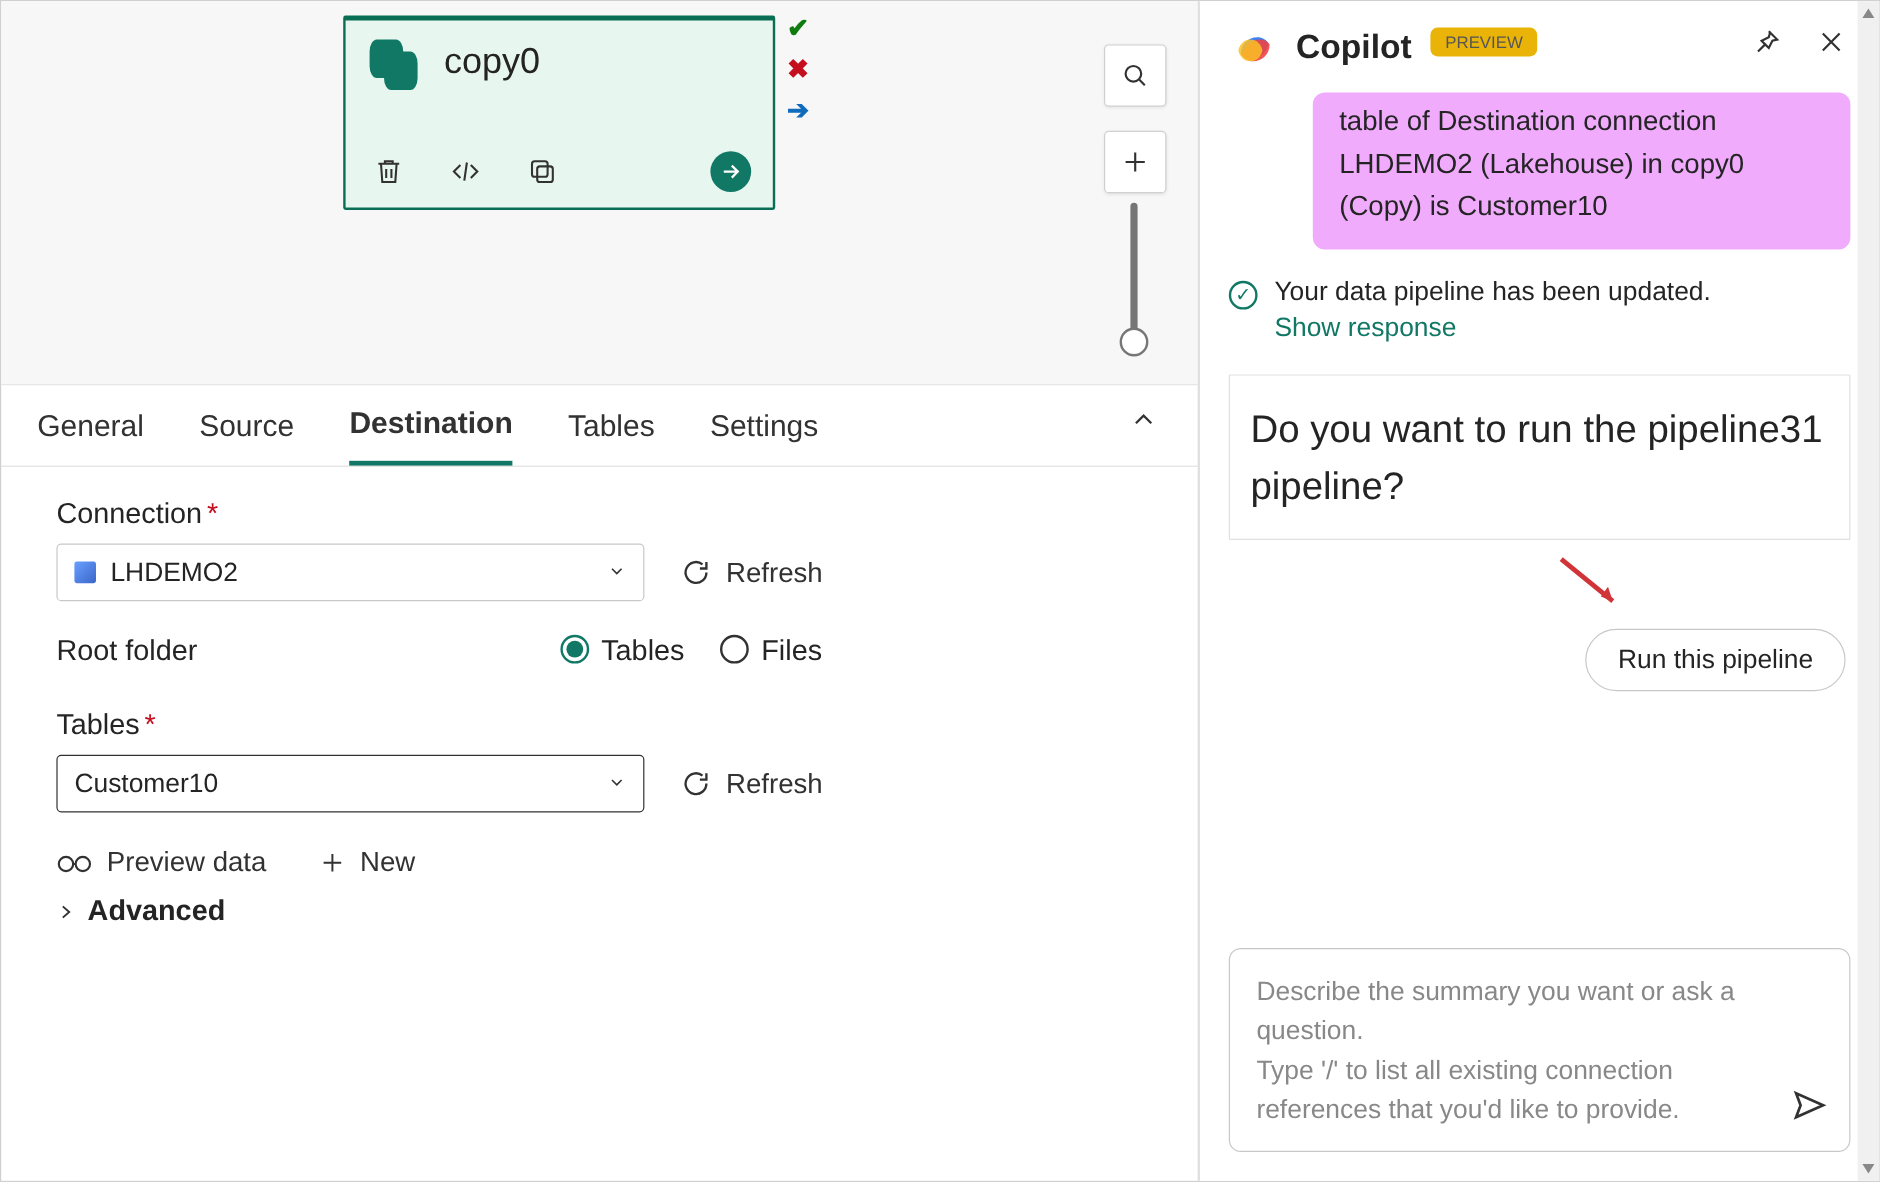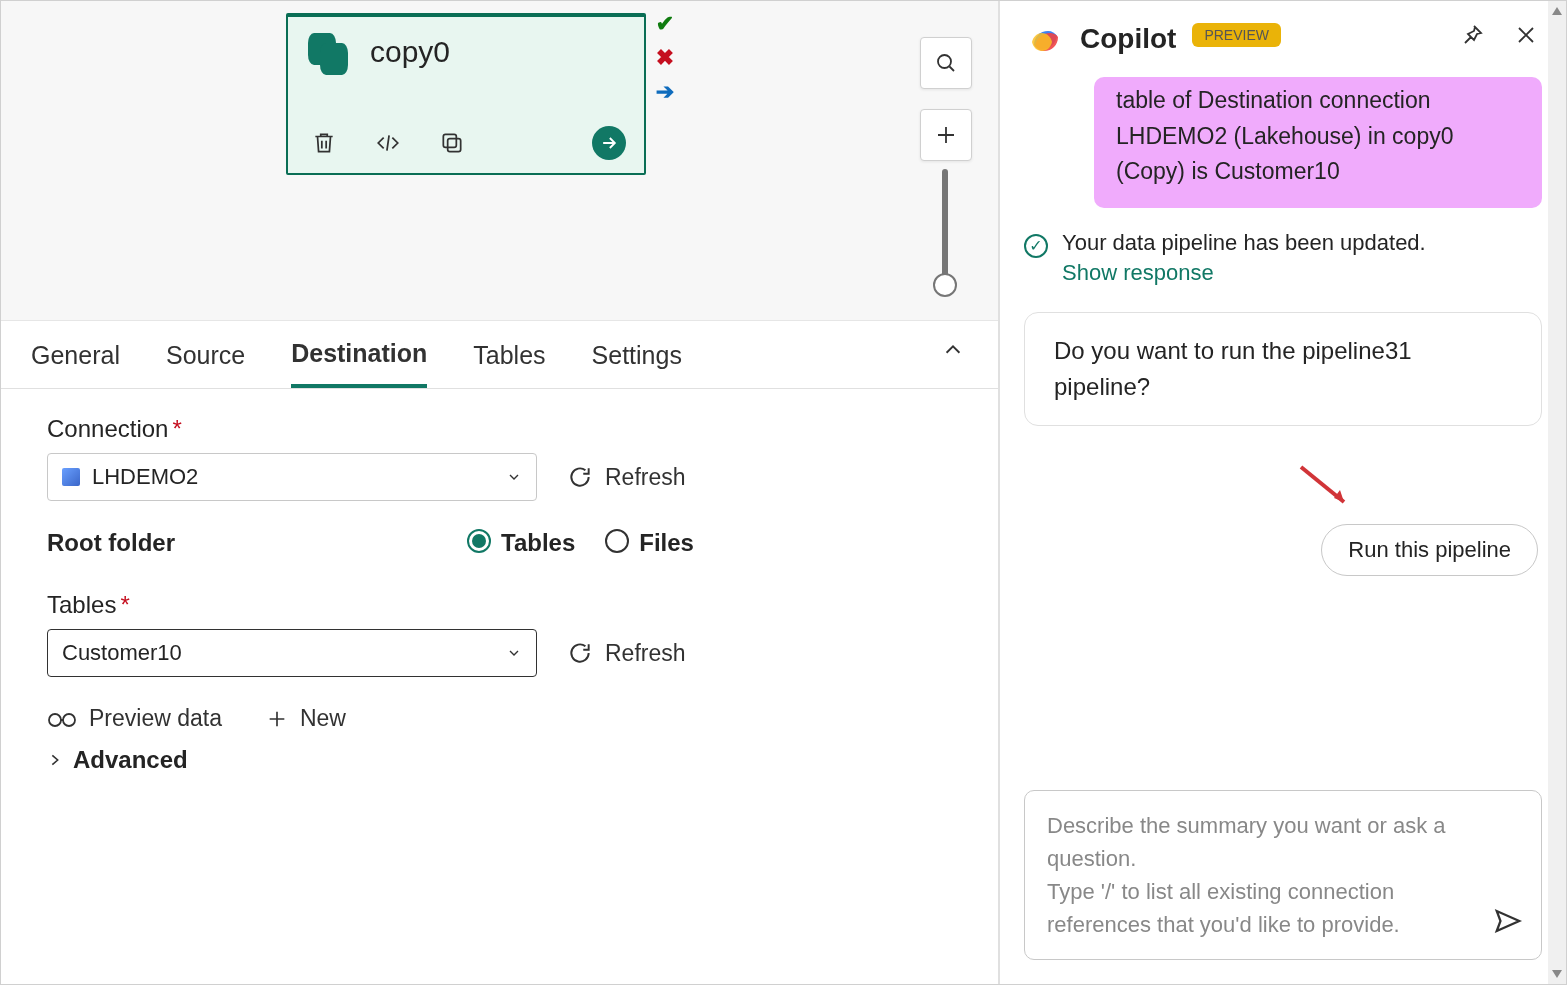--- a/index.html
+++ b/index.html
@@ -41,21 +41,21 @@
 .field-row { display:flex; align-items:center; gap:30px; margin-bottom:28px; }
 .label { font-size:24px; margin-bottom:10px; }
 .req { color:#c50f1f; margin-left:4px; }
 .select { width:490px; height:48px; border:1px solid #c8c8c8; border-radius:4px; background:#fff; display:flex; align-items:center; padding:0 14px; gap:12px; cursor:pointer; }
 .select .caret { margin-left:auto; }
 .select-val { font-size:22px; }
 .lh-icon { width:18px; height:18px; background:linear-gradient(135deg,#6aa0ff,#3a66c9); border-radius:2px; flex:0 0 auto; }
 .link-btn { display:flex; align-items:center; gap:12px; font-size:23px; color:#323232; cursor:pointer; }
 .link-btn svg { width:26px; height:26px; stroke:#323232; fill:none; stroke-width:1.8; }
 
-.radio-row { display:flex; align-items:center; gap:40px; margin-top:2px; margin-bottom:34px;font-weight:bold; }
+.radio-row { display:flex; align-items:center; gap:40px; margin-top:2px; margin-bottom:34px; }
 .radio-group { display:flex; align-items:center; gap:30px; }
 .radio-opt { display:flex; align-items:flex-start; gap:10px; cursor:pointer; }
 .radio { width:24px; height:24px; border:2px solid #323232; border-radius:50%; display:flex; align-items:center; justify-content:center; }
 .radio.sel { border-color:#117865; }
 .radio.sel::after { content:""; width:14px; height:14px; background:#117865; border-radius:50%; }
 
 .actions { display:flex; align-items:center; gap:44px; margin-top:6px; }
 .glasses svg { width:30px; height:18px; }
 .plus svg { width:22px; height:22px; }
 .advanced { display:flex; align-items:center; gap:10px; margin-top:14px; font-size:24px; font-weight:600; cursor:pointer; }
@@ -71,21 +71,21 @@
 .side-title { font-size:28px; font-weight:700; }
 .badge { background:#eab308; border-radius:6px; padding:4px 12px; font-size:14px; font-weight:400; color:#555; }
 .side-head-actions { margin-left:auto; display:flex; align-items:center; gap:30px; }
 .side-head-actions svg { width:24px; height:24px; stroke:#323232; fill:none; stroke-width:1.8; cursor:pointer; }
 
 .chat { flex:1; overflow:hidden; position:relative; padding:0 24px; }
 .sys-card { margin-left:70px; margin-top:8px; background:#f0abfc; border-radius:10px; padding:6px 22px 18px 22px; font-size:23px; line-height:1.55; }
 .status-line { display:flex; align-items:flex-start; gap:14px; margin-top:22px; font-size:22px; }
 .status-line .ok { width:24px; height:24px; border:2px solid #117865; border-radius:50%; color:#117865; display:flex; align-items:center; justify-content:center; font-size:16px; flex:0 0 auto; margin-top:4px; }
 .show-resp { color:#117865; margin-left:38px; font-size:22px; cursor:pointer; margin-top:2px; }
-.ask-card { margin-top:26px; border:1px solid #e0e0e0; border-radius:14px; padding:20px 29px; font-size:24px; line-height:1.5; }
+.ask-card { margin-top:26px; border:1px solid #e0e0e0; border-radius:1px; padding:20px 17px; font-size:32px; line-height:1.5; }
 .run-chip { position:absolute; right:28px; bottom:200px; border:1px solid #c8c8c8; border-radius:26px; padding:12px 26px; font-size:22px; background:#fff; cursor:pointer; }
 .arrow-annot { position:absolute; right:210px; bottom:260px; }
 .arrow-annot svg { width:60px; height:50px; }
 
 .composer { margin:14px 24px 24px 24px; border:1px solid #c8c8c8; border-radius:10px; padding:18px 56px 18px 22px; font-size:22px; color:#888; min-height:170px; position:relative; line-height:1.5; }
 .send { position:absolute; right:18px; bottom:14px; cursor:pointer; }
 .send svg { width:30px; height:30px; stroke:#323232; fill:none; stroke-width:1.8; }
 
 .side-scroll { position:absolute; right:4px; top:120px; width:14px; height:520px; }
 .side-scroll .up,.side-scroll .dn { width:0;height:0;border-left:6px solid transparent;border-right:6px solid transparent; margin-left:1px; }

